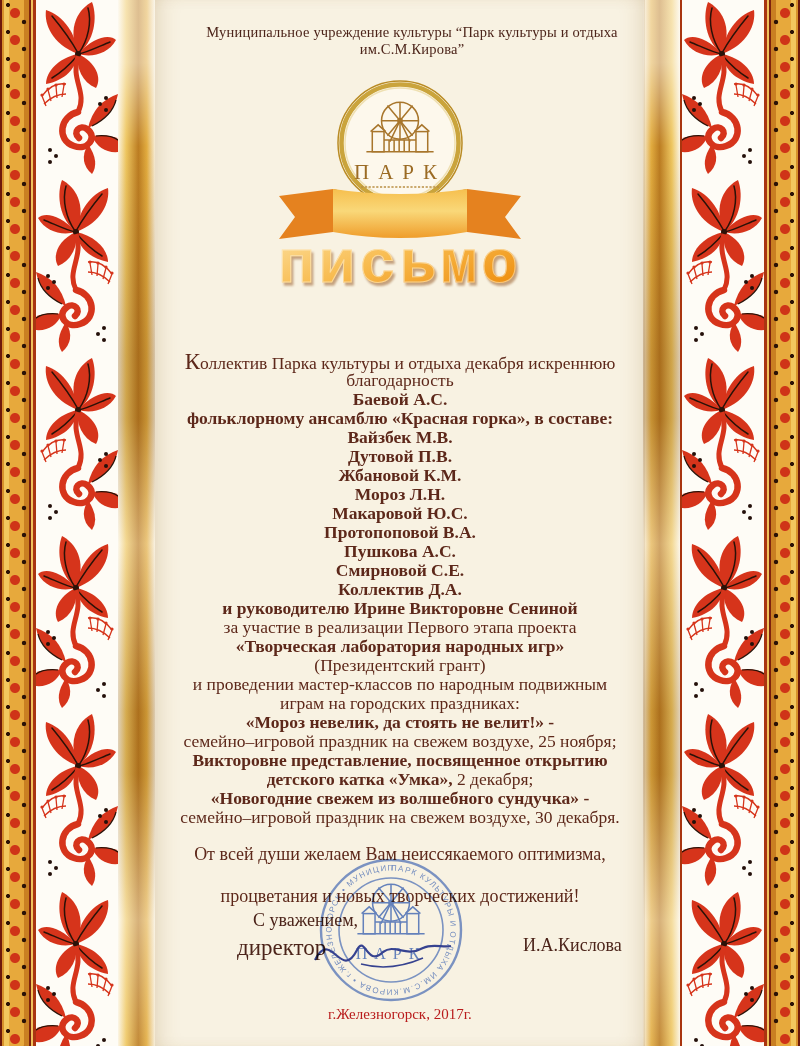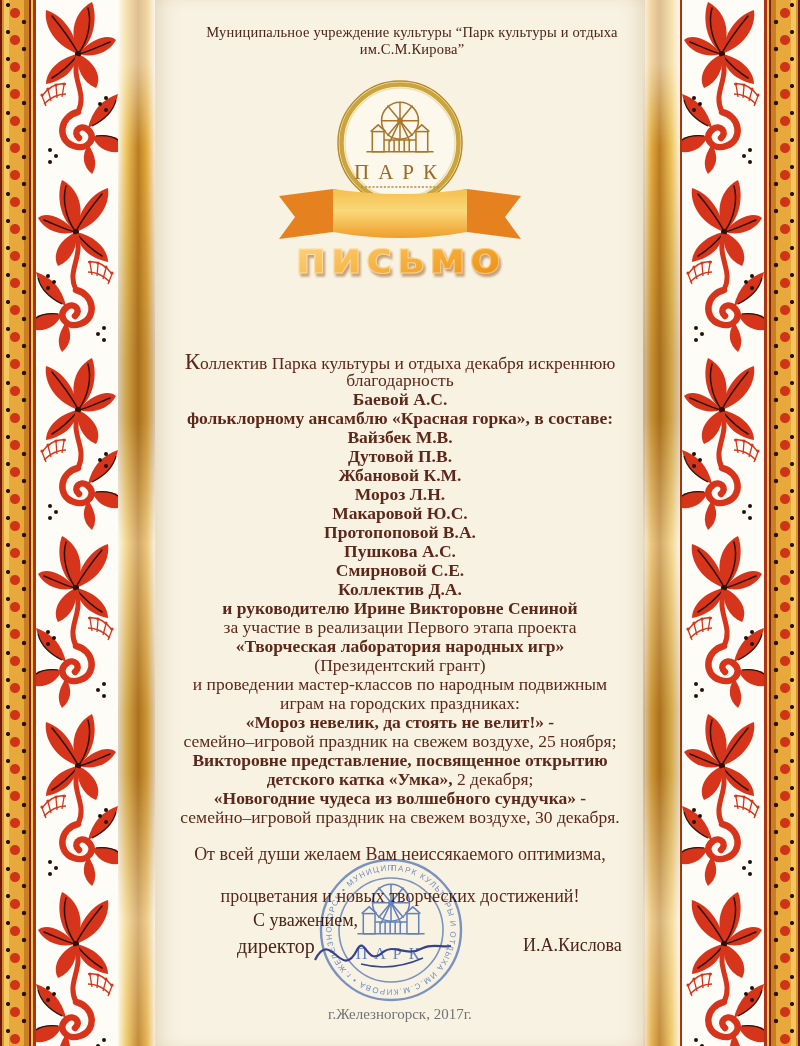--- a/index.html
+++ b/index.html
@@ -42,35 +42,35 @@
   .emblem{position:absolute;left:20px;top:0;}
   .ribbon{position:absolute;left:0;top:104px;}
   
   .title{position:absolute;top:240px;left:-10px;width:510px;text-align:center;line-height:1.02;}
   .gtxt{font-family:"DejaVu Sans",sans-serif;font-weight:bold;
     background:linear-gradient(160deg,#fdeab5 10%,#f8bb4e 45%,#ee8d0c 75%,#f8c05a 100%);
     -webkit-background-clip:text;background-clip:text;color:transparent;
     -webkit-text-stroke:1px rgba(255,243,214,.55);
     filter:drop-shadow(2px 3px 1px rgba(133,63,3,.45));}
   .t1{font-size:46px;letter-spacing:1px;}
-  .t2{font-size:45px;letter-spacing:4px;margin-top:-5px;}
+  .t2{font-size:61px;letter-spacing:4px;margin-top:-5px;font-family:Liberation Mono, monospace;}
   
   .doc-body{position:absolute;top:352px;left:-6px;width:502px;text-align:center;
     color:#5d281a;font-size:17.5px;}
   .bl{height:19px;line-height:19px;white-space:nowrap;}
   .bold{font-weight:bold;}
   .lede::first-letter{font-size:23px;}
   .wish{margin-top:13px;height:29px;line-height:29px;font-size:18px;}
   
   .respect{position:absolute;top:910px;left:98px;font-size:18px;color:#4c241a;}
-  .role{position:absolute;top:935px;left:82px;font-size:20px;color:#4c241a;}
+  .role{position:absolute;top:935px;left:82px;font-size:23px;color:#4c241a;}
   .dname{position:absolute;top:935px;left:368px;font-size:18px;color:#4c241a;}
   .stamp{position:absolute;top:840px;left:146px;mix-blend-mode:multiply;opacity:.93;}
   .city{position:absolute;top:1006px;left:-6px;width:502px;text-align:center;
-    font-size:15px;color:#737373;}
+    font-size:15px;color:#b91c1c;}
   .defs-holder{position:absolute;width:0;height:0;overflow:hidden;}
 </style>
 </head>
 <body>
 
 <svg class="defs-holder" aria-hidden="true">
   <defs>
     <g id="kh">
       <g fill="#d6341b">
         <path d="M42,54 C30,26 44,8 56,2 C62,18 58,42 42,54Z"></path>
@@ -214,21 +214,21 @@
       <div class="bl bold">и руководителю Ирине Викторовне Сениной</div>
       <div class="bl">за участие в реализации Первого этапа проекта</div>
       <div class="bl bold">«Творческая лаборатория народных игр»</div>
       <div class="bl">(Президентский грант)</div>
       <div class="bl">и проведении мастер-классов по народным подвижным</div>
       <div class="bl">играм на городских праздниках:</div>
       <div class="bl bold">«Мороз невелик, да стоять не велит!» -</div>
       <div class="bl">семейно–игровой праздник на свежем воздухе, 25 ноября;</div>
       <div class="bl bold">Викторовне представление, посвященное открытию</div>
       <div class="bl"><span class="bold">детского катка «Умка»,</span><span> 2 декабря;</span></div>
-      <div class="bl bold">«Новогодние чудеса из волшебного сундучка» -</div>
+      <div class="bl bold">«Новогодние свежем из волшебного сундучка» -</div>
       <div class="bl">семейно–игровой праздник на свежем воздухе, 30 декабря.</div>
       <div class="wish">От всей души желаем Вам неиссякаемого оптимизма,</div>
       <div class="wish">процветания и новых творческих достижений!</div>
     </div>
 
     <div class="respect">С уважением,</div>
     <div class="role">директор</div>
     <div class="dname">И.А.Кислова</div>
 
     <svg class="stamp" width="180" height="180" viewBox="0 0 180 180">

